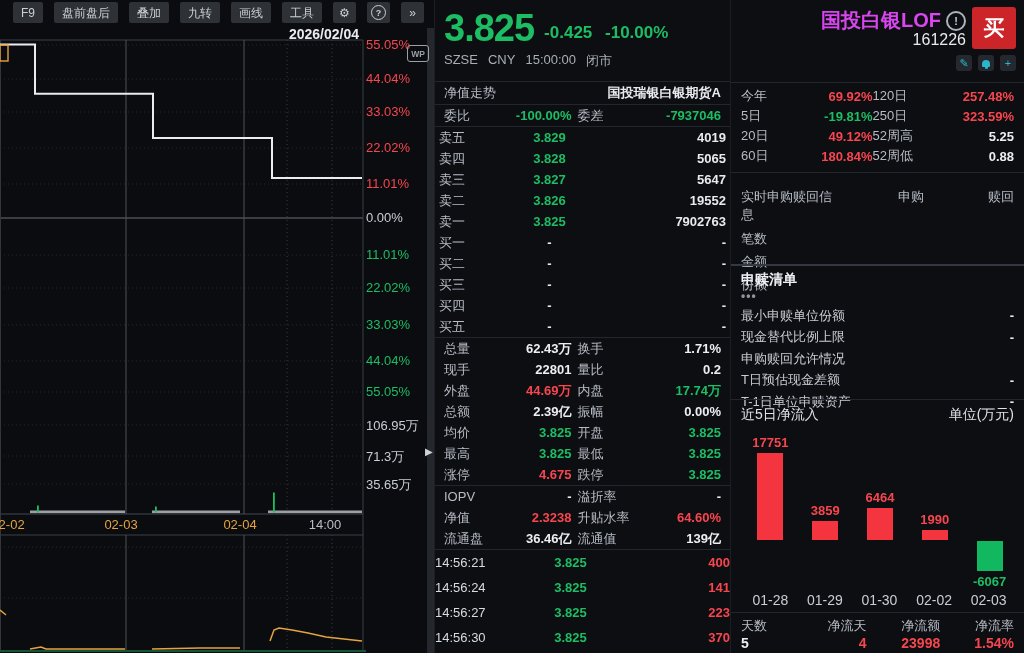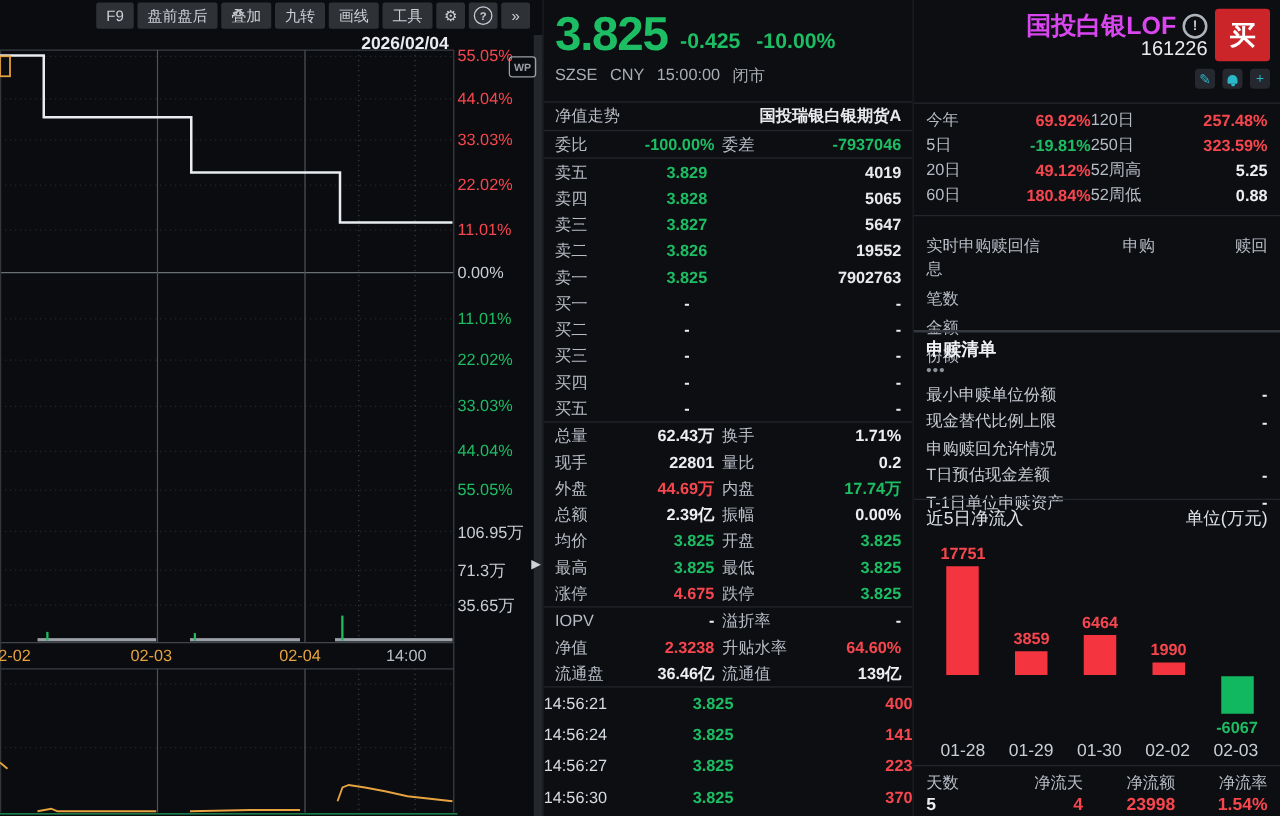--- a/index.html
+++ b/index.html
@@ -6,21 +6,21 @@
   .app{position:relative;width:1024px;height:653px;background:#0b0d10;overflow:hidden;
        font-family:"Liberation Sans","DejaVu Sans",sans-serif;color:#e8eaed;font-size:13px;
        -webkit-font-smoothing:antialiased;}
   .red{color:#f8464e;} .green{color:#1dbd64;} .white{color:#eceef1;} .gray{color:#b7bcc4;}
   .orange{color:#e6a33f;} .dim{color:#b9bec5;}
   .bold{font-weight:700;}
   
   .left-pane{position:absolute;left:0;top:0;width:434px;height:653px;background:#0a0c0f;}
   .toolbar{position:absolute;top:2px;right:10px;display:flex;gap:3px;z-index:5;}
   .tb-btn{background:#2e3136;color:#ccd0d5;font-size:12px;line-height:20px;height:21px;
-          padding:0 8px;border-radius:2px;white-space:nowrap;cursor:default;display:flex;align-items:center;}
+          padding:0 8px;border-radius:2px;white-space:nowrap;cursor:default;display:flex;align-items:center;margin-left:8px;}
   .tb-ico{width:23px;justify-content:center;padding:0;}
   .help-circle{display:inline-flex;width:13px;height:13px;border:1.4px solid #ccd0d5;border-radius:50%;
           align-items:center;justify-content:center;font-size:9px;font-weight:700;}
   .chart-date{position:absolute;top:26px;right:75px;font-weight:700;font-size:14px;color:#e8ebef;z-index:5;}
   .wp-badge{position:absolute;left:407px;top:45px;width:20px;height:15px;border:1.5px solid #9aa0a8;
           border-radius:3px;color:#9aa0a8;font-size:8.5px;font-weight:700;display:flex;align-items:center;
           justify-content:center;z-index:5;}
   .axis-label{position:absolute;left:366px;font-size:13px;z-index:4;}
   .x-label{position:absolute;top:517px;width:44px;text-align:center;font-size:13px;z-index:4;}
   .scroll-strip{position:absolute;left:427px;top:28px;width:8px;height:625px;background:#24272c;}
@@ -29,21 +29,21 @@
   .mid-col{position:absolute;left:434px;top:0;width:296px;height:653px;background:#0c0e12;
            border-left:1px solid #1b1e23;box-sizing:border-box;}
   .quote-head{height:82px;border-bottom:1px solid #23262c;box-sizing:border-box;padding:6px 9px 0;}
   .price-line{display:flex;align-items:flex-end;}
   .big-price{font-size:38px;font-weight:700;letter-spacing:-1px;line-height:44px;}
   .chg{font-size:17px;font-weight:700;margin:0 0 7px 10px;}
   .meta-line{margin-top:2px;font-size:13px;color:#a9aeb5;display:flex;gap:10px;}
   .mrow{display:grid;grid-template-columns:48px 1fr 70px 1fr;align-items:center;height:21px;padding:0 9px;}
   .mrow .lab{color:#b7bcc4;} .mrow .val{text-align:right;font-weight:600;}
   .mrow .lab2{color:#b7bcc4;padding-left:6px;}
-  .brow{display:grid;grid-template-columns:46px 1fr 112px;align-items:center;height:21px;padding:0 9px;}
+  .brow{display:grid;grid-template-columns:46px 1fr 112px;align-items:center;height:21px;padding:0 4px;}
   .brow .lab{color:#b7bcc4;} .brow .mid{text-align:center;font-weight:600;} .brow .rt{text-align:right;font-weight:600;}
   .trow{display:grid;grid-template-columns:72px 1fr 96px;align-items:center;height:25px;padding:0 0;gap:20px;}
   .trow .tm{color:#d8dbdf;} .trow .mid{text-align:center;font-weight:600;} .trow .rt{text-align:right;font-weight:600;}
   .b-bottom{border-bottom:1px solid #23262c;}
   .nav-row{display:flex;justify-content:space-between;align-items:center;height:22px;padding:0 9px;}
   
   .right-col{position:absolute;left:730px;top:0;width:294px;height:653px;background:#0c0e12;
              border-left:1px solid #1b1e23;box-sizing:border-box;}
   .r-head{position:absolute;top:0;left:0;right:0;height:82px;border-bottom:1px solid #23262c;}
   .name-line{position:absolute;top:7px;right:58px;display:flex;align-items:center;gap:5px;}

